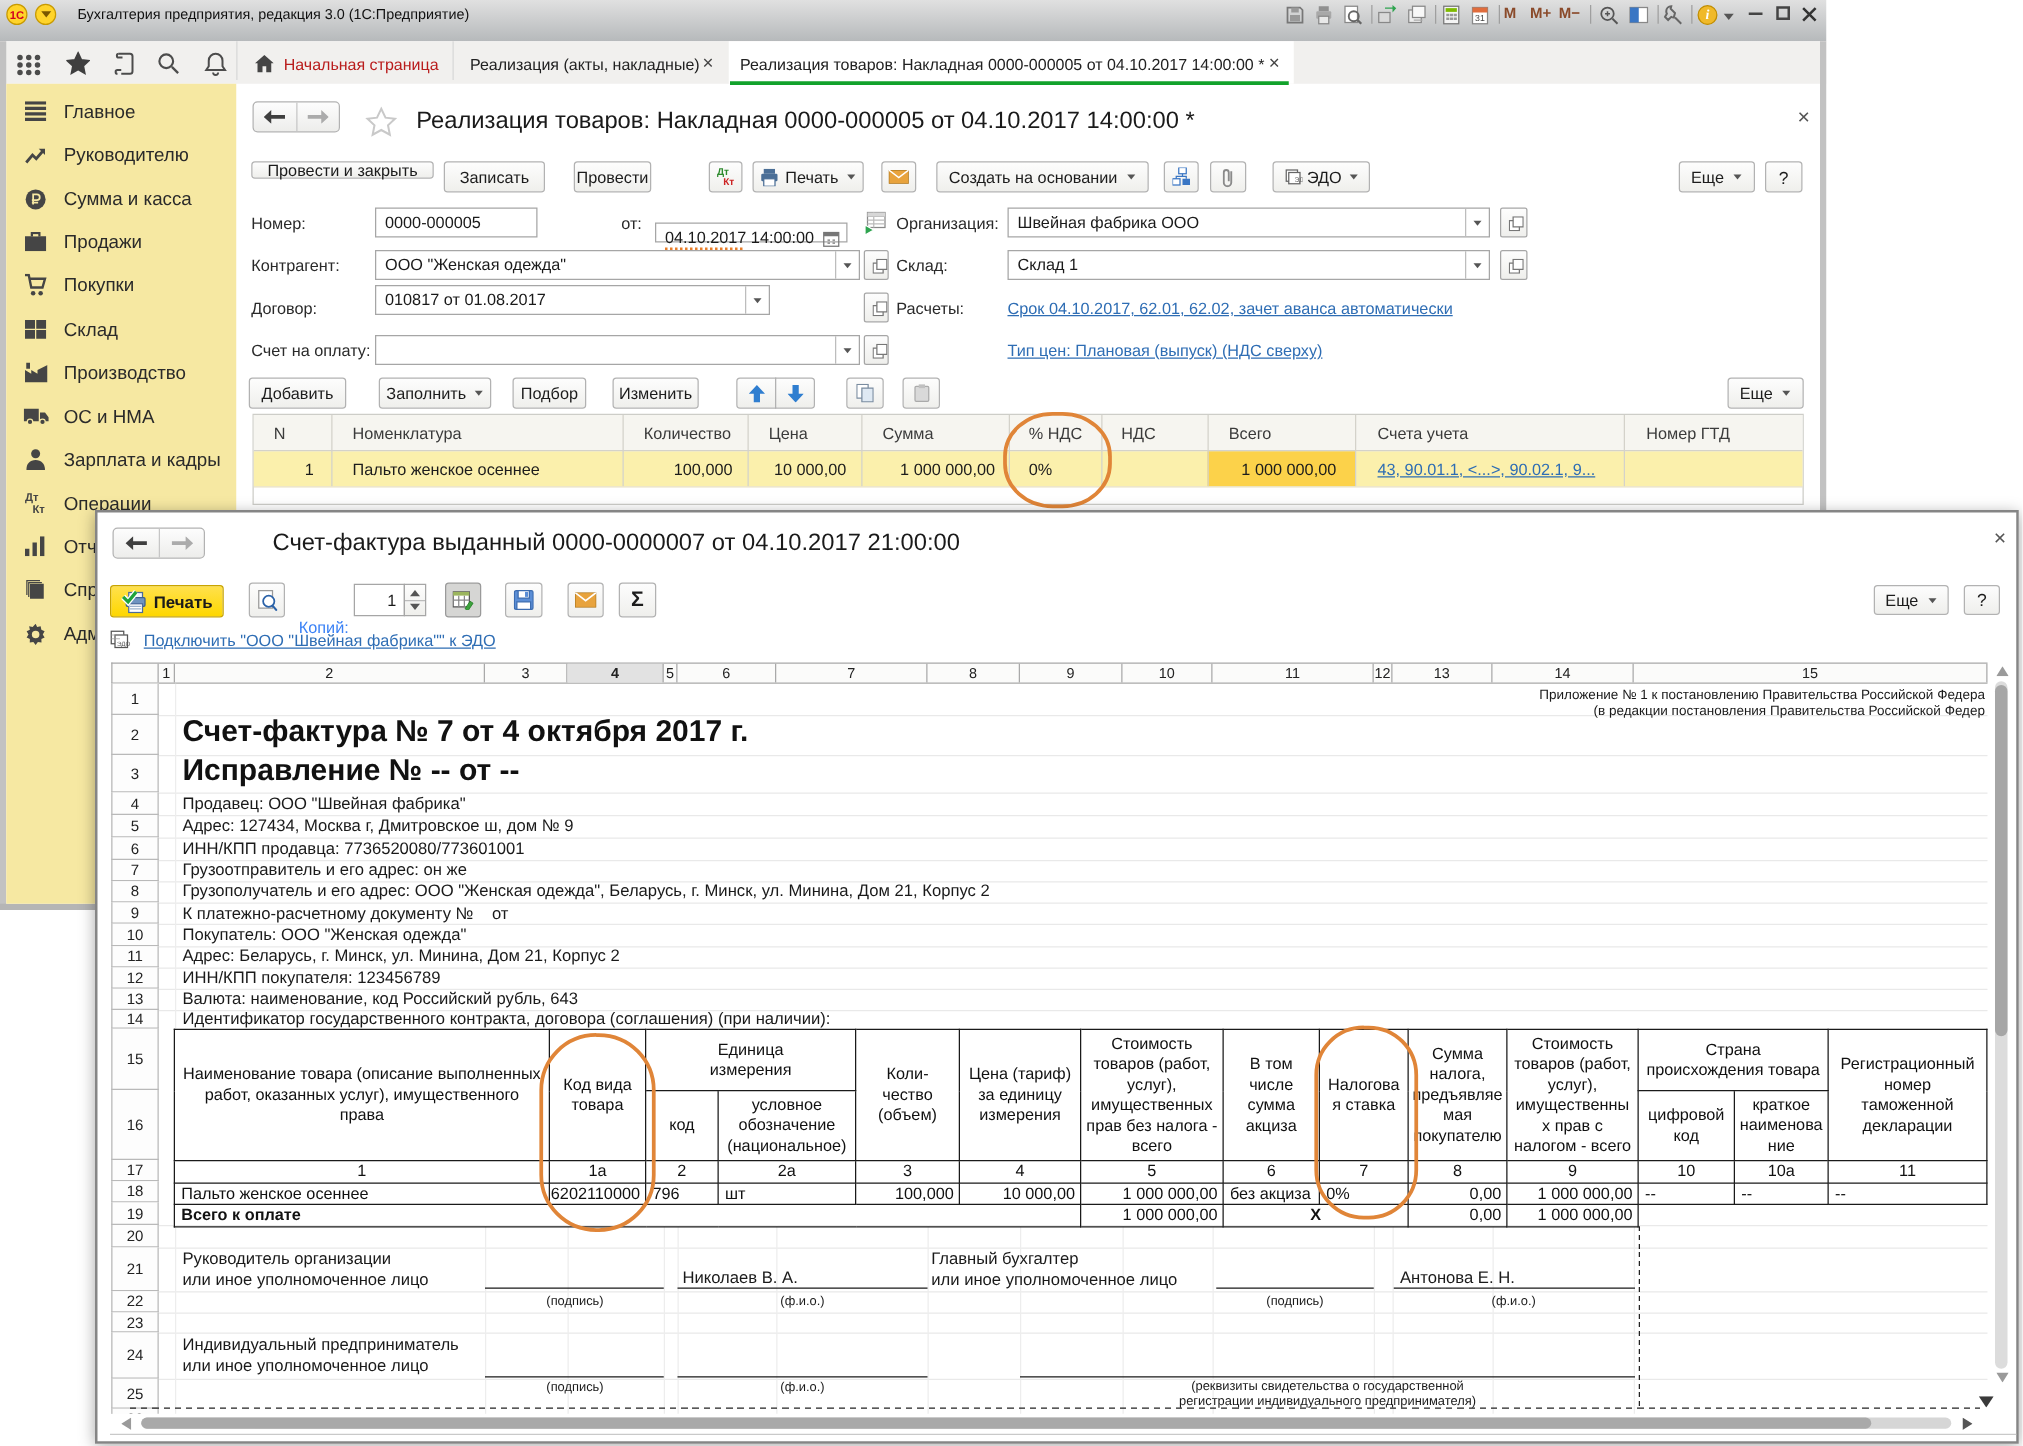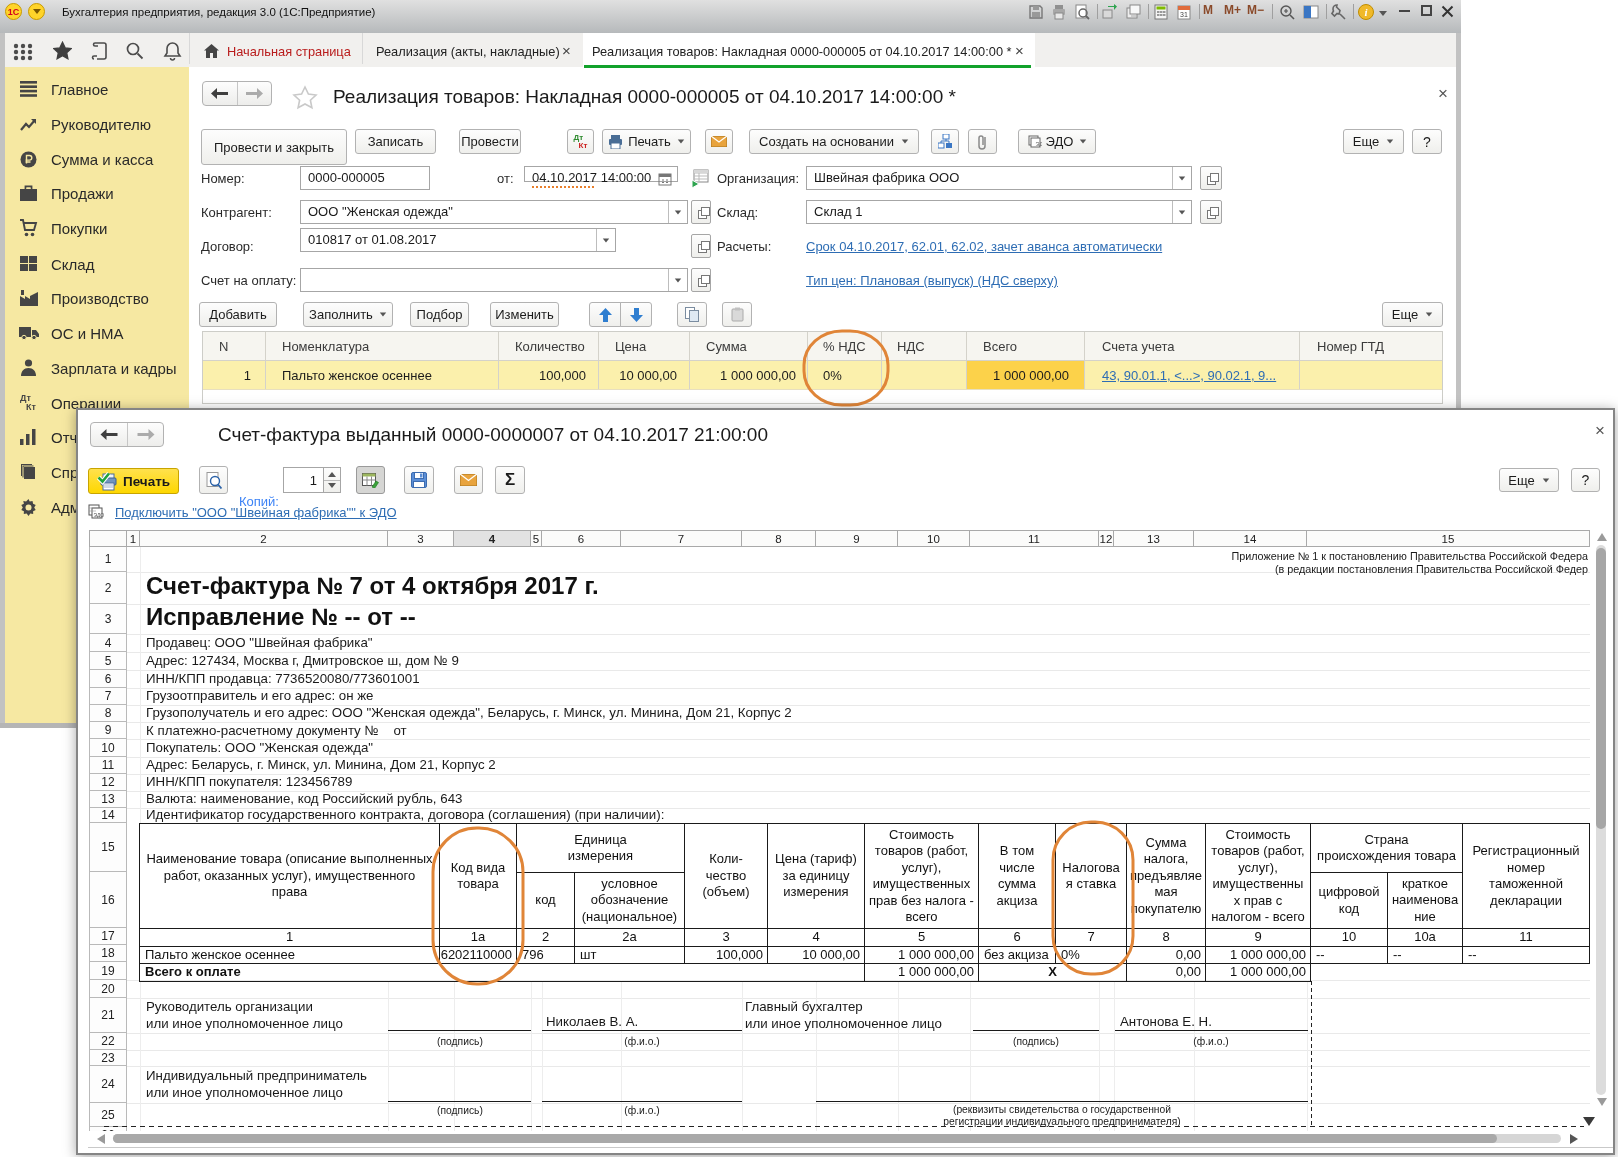--- a/index.html
+++ b/index.html
@@ -248,21 +248,21 @@
       </svg>
     <svg class="ab" style="left:246px;top:88px" width="17" height="11" viewBox="0 0 17 11">
         <path d="M11 0l6 5.5L11 11V7H0V4h11z" fill="#ababab"></path>
       </svg>
     <svg class="ab" style="left:292px;top:85px" width="26" height="25" viewBox="0 0 26 25">
         <path d="M13 2l3.4 7.1 7.6.9-5.6 5.2 1.5 7.6L13 19l-6.9 3.8 1.5-7.6L2 10l7.6-.9z" fill="none" stroke="#c9c9c9" stroke-width="1.6"></path>
       </svg>
     <div class="ab" style="left:333px;top:86px;font-size:19px;color:#1a1a1a">Реализация товаров: Накладная 0000-000005 от 04.10.2017 14:00:00 *</div>
     <div class="ab" style="left:1438px;top:84px;font-size:17px;color:#555">×</div>
 
-    <div class="btn" style="left:201px;top:129px;width:146px;height:36px">Провести и закрыть</div>
+    <div class="btn" style="left:201px;top:129px;width:146px;height:14px">Провести и закрыть</div>
     <div class="btn" style="left:355px;top:129px;width:81px;height:25px">Записать</div>
     <div class="btn" style="left:459px;top:129px;width:62px;height:25px">Провести</div>
     <div class="btn" style="left:567px;top:129px;width:27px;height:25px">
         <span style="font-size:8px;font-weight:bold;line-height:8px;color:#2e8b2e">Дт<br><span style="color:#cc2222;padding-left:5px">Кт</span></span>
       </div>
     <div class="btn" style="left:602px;top:129px;width:89px;height:25px"><svg width="15" height="14" viewBox="0 0 15 14" style="margin-right:5px">
           <rect x="3" y="0" width="9" height="4" fill="#4a6e96"></rect>
           <rect x="1" y="4" width="13" height="6" rx="1" fill="#4a6e96"></rect>
           <rect x="3" y="8" width="9" height="6" fill="#fff" stroke="#4a6e96"></rect>
         </svg>Печать<span class="caret" style="margin-left:6px;transform:scale(.8)"></span></div>
@@ -292,21 +292,21 @@
           <text x="8.5" y="11.5" font-size="5.5" fill="#666">ЭДО</text>
         </svg>ЭДО<span class="caret" style="margin-left:6px;transform:scale(.8)"></span></div>
     <div class="btn" style="left:1343px;top:129px;width:61px;height:25px">Еще<span class="caret" style="margin-left:7px;transform:scale(.8)"></span></div>
     <div class="btn" style="left:1412px;top:129px;width:30px;height:25px;font-size:14px">?</div>
 
     <div class="lbl" style="left:201px;top:171px">Номер:</div>
     <div class="inp" style="left:300px;top:166px;width:130px;height:24px">
         <span class="tx">0000-000005</span>
       </div>
     <div class="lbl" style="left:497px;top:171px">от:</div>
-    <div class="inp" style="left:524px;top:166px;width:154px;height:16px">
+    <div class="inp" style="left:524px;top:178px;width:154px;height:16px">
         <span class="tx">04.10.2017 14:00:00</span>
       <div class="ab" style="left:7px;top:19px;width:62px;border-bottom:2px dotted #e87e2b"></div>
       <svg class="ab" style="right:5px;top:5px" width="14" height="14" viewBox="0 0 14 14">
           <rect x="1" y="2" width="12" height="11" fill="none" stroke="#777"></rect>
           <rect x="1" y="2" width="12" height="3" fill="#777"></rect>
           <path d="M4 8h2M8 8h2M4 10.5h2M8 10.5h2" stroke="#777"></path>
         </svg>
       </div>
     <svg class="ab" style="left:690px;top:168px" width="22" height="20" viewBox="0 0 22 20">
         <rect x="4" y="2" width="14" height="12" fill="#fff" stroke="#888"></rect>

